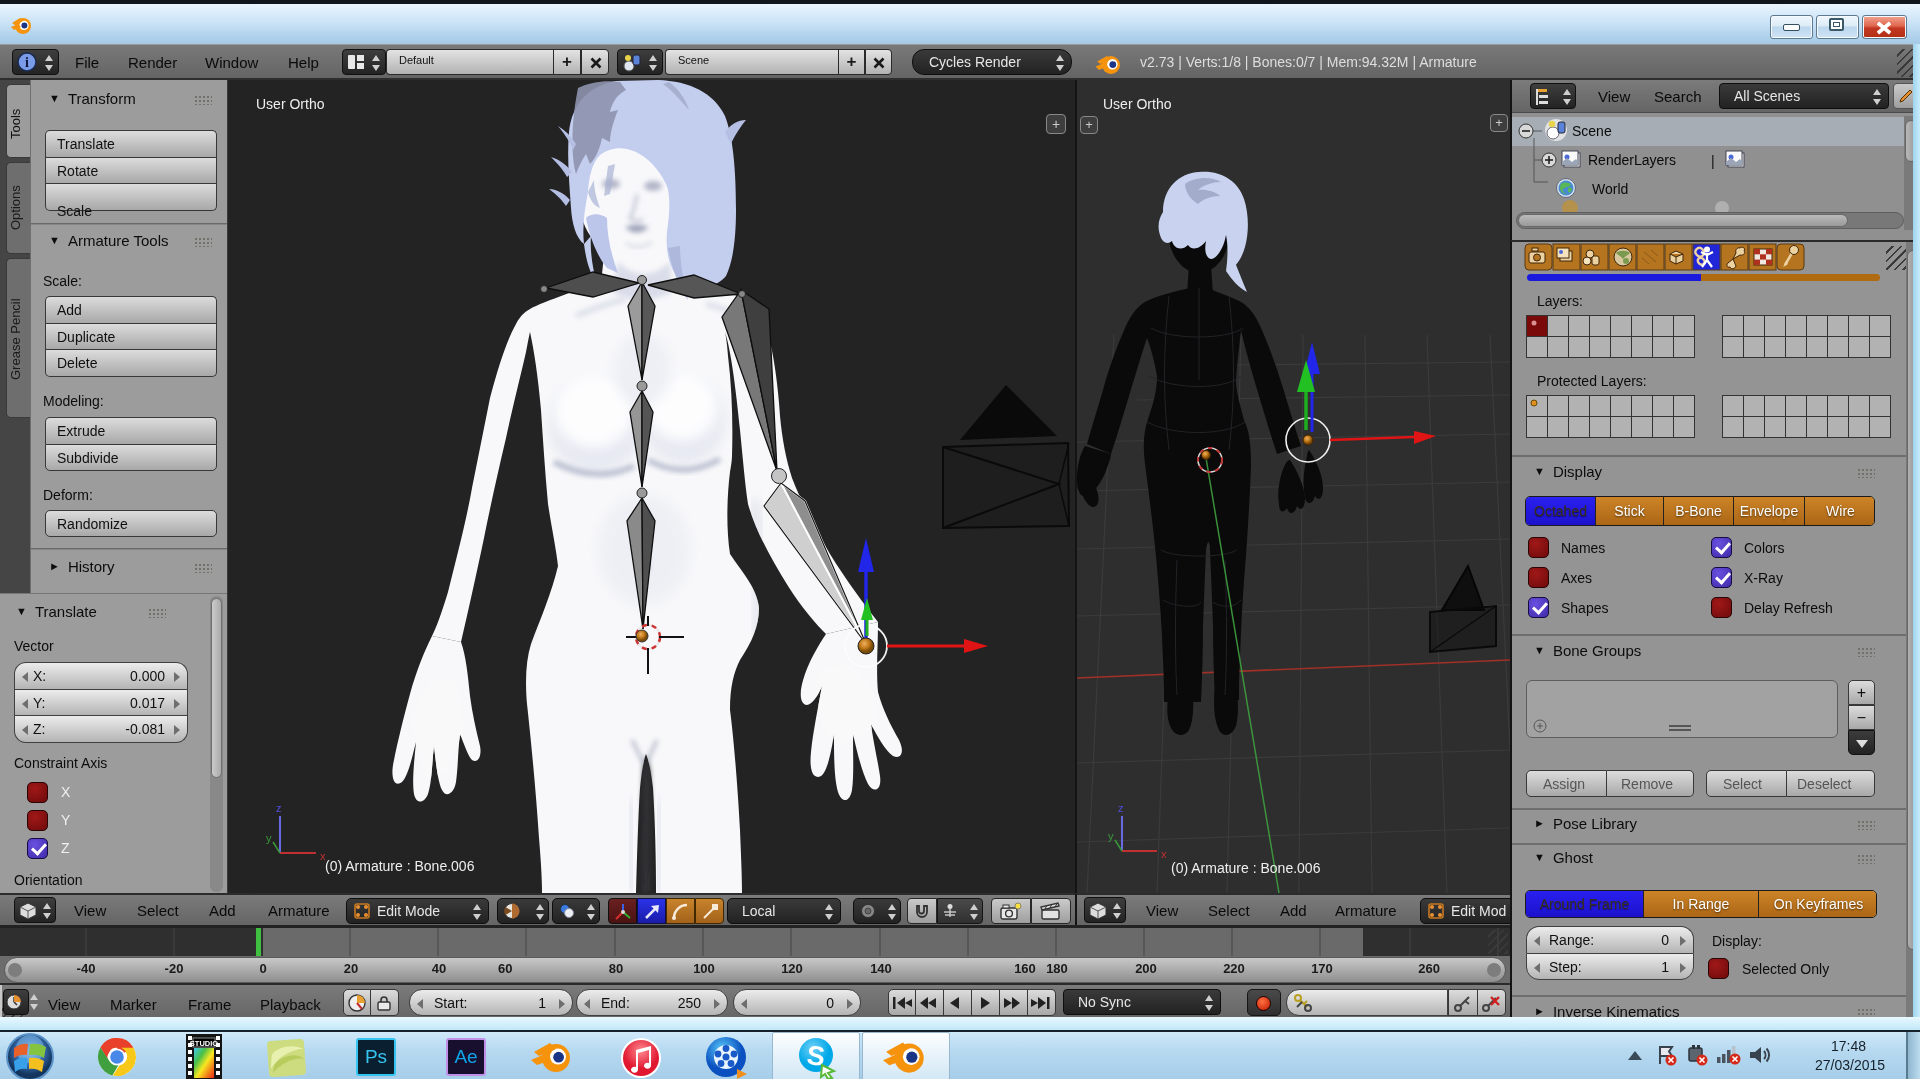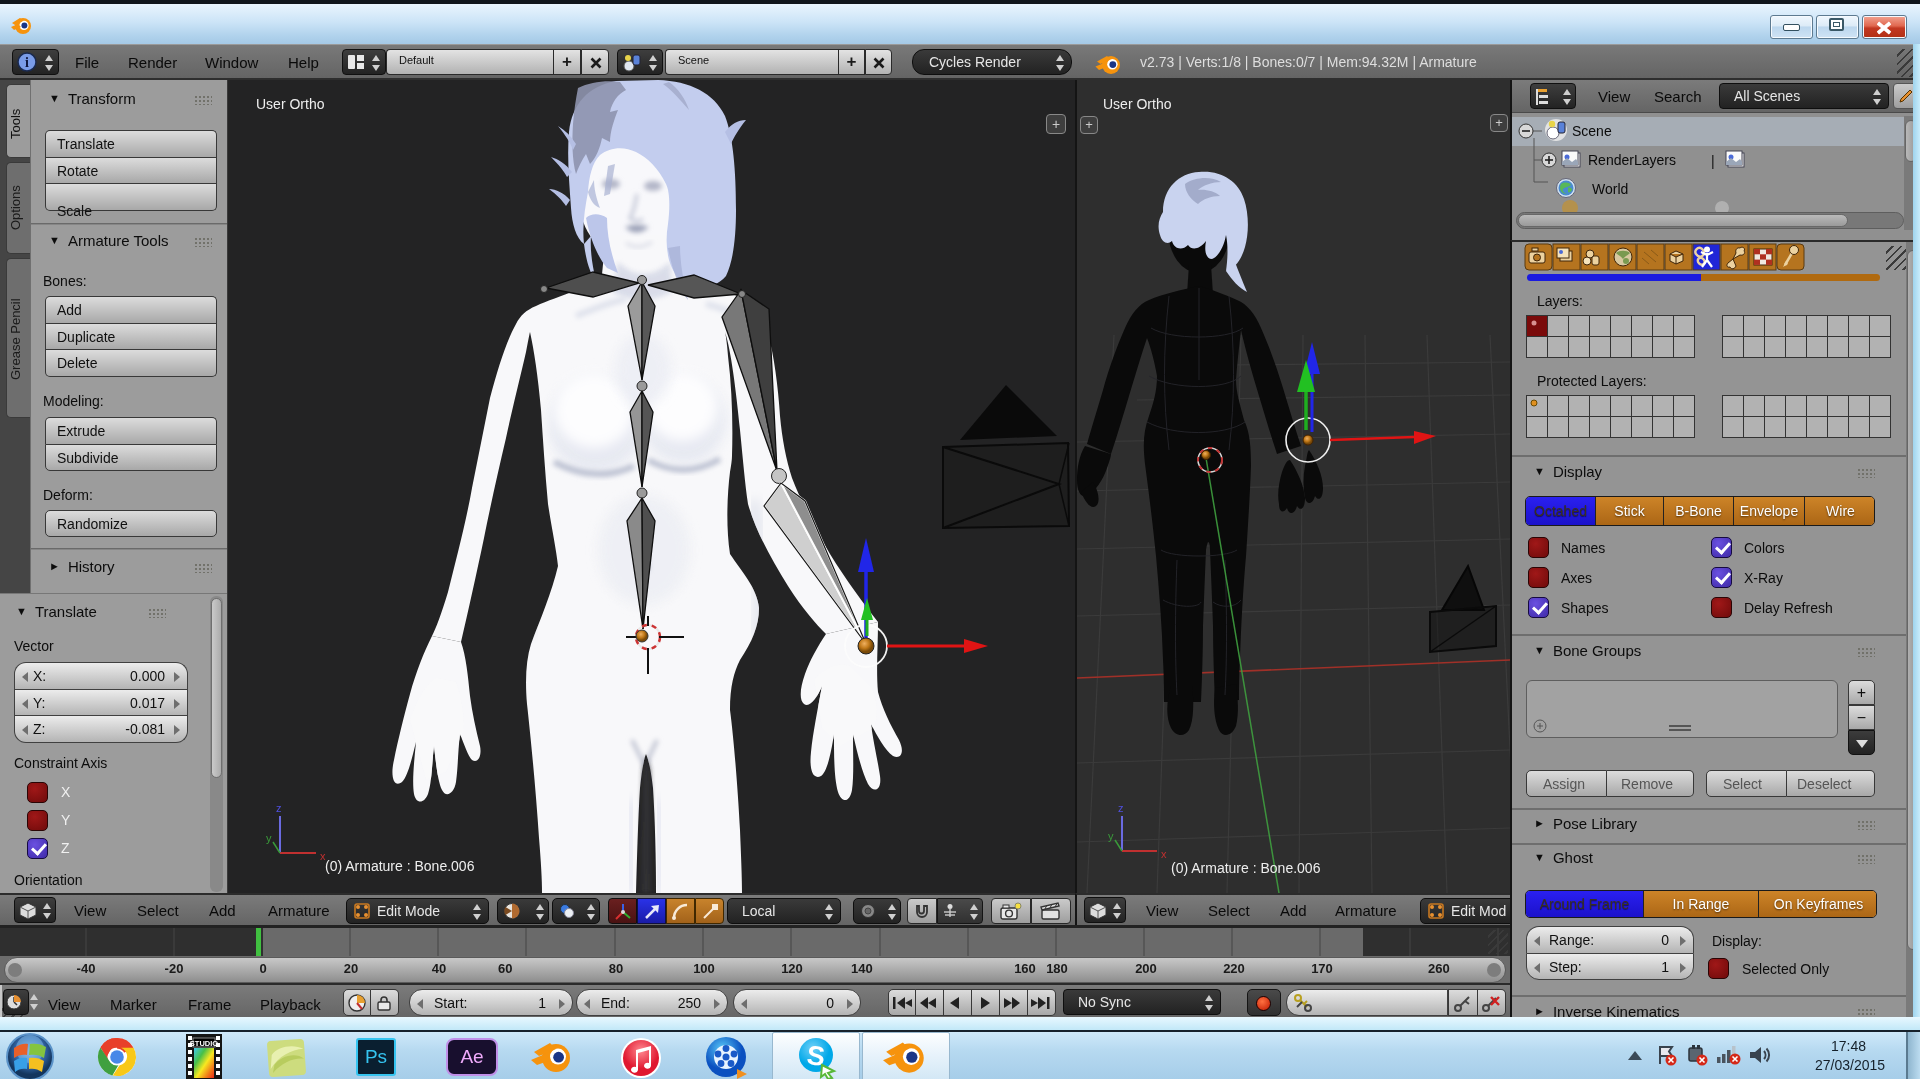--- a/index.html
+++ b/index.html
@@ -133,21 +133,21 @@
         </div>
   <div class="abs bbtn" style="left:14px;top:77px;width:172px;height:27px">
           <span style="position:absolute;left:11px;top:5px">Rotate</span>
         </div>
   <div class="abs bbtn" style="left:14px;top:104px;width:172px;height:27px;border-radius:0 0 5px 5px;border-top:none">
           <span style="position:absolute;left:11px;top:19px">Scale</span>
         </div>
   <div class="abs" style="left:0;top:143px;width:197px;height:2px;background:#868686;border-top:1px solid #6a6a6a"></div>
   <div class="abs phdr" style="left:18px;top:152px">Armature Tools</div>
   <div class="abs pdots" style="left:163px;top:157px"></div>
-  <div class="abs" style="left:12px;top:193px;font-size:14px;color:#0c0c0c">Bones:</div>
+  <div class="abs" style="left:12px;top:193px;font-size:14px;color:#0c0c0c">Scale:</div>
   <div class="abs bbtn" style="left:14px;top:216px;width:172px;height:27px;border-radius:5px 5px 0 0;border-bottom:none">
           <span style="position:absolute;left:11px;top:5px">Add</span>
         </div>
   <div class="abs bbtn" style="left:14px;top:243px;width:172px;height:27px">
           <span style="position:absolute;left:11px;top:5px">Duplicate</span>
         </div>
   <div class="abs bbtn" style="left:14px;top:270px;width:172px;height:27px;border-radius:0 0 5px 5px;border-top:none">
           <span style="position:absolute;left:11px;top:5px">Delete</span>
         </div>
   <div class="abs" style="left:12px;top:313px;font-size:14px;color:#0c0c0c">Modeling:</div>
@@ -894,27 +894,27 @@
  <div class="abs" style="top:33px;left:0;width:1510px;height:20px;font-size:13px;font-weight:bold;color:#1a1a1a">
         <span style="position:absolute;left:56px;top:0;width:60px;text-align:center">-40</span>
         <span style="position:absolute;left:144px;top:0;width:60px;text-align:center">-20</span>
         <span style="position:absolute;left:233px;top:0;width:60px;text-align:center">0</span>
         <span style="position:absolute;left:321px;top:0;width:60px;text-align:center">20</span>
         <span style="position:absolute;left:409px;top:0;width:60px;text-align:center">40</span>
         <span style="position:absolute;left:498px;top:0;width:60px;">60</span>
         <span style="position:absolute;left:586px;top:0;width:60px;text-align:center">80</span>
         <span style="position:absolute;left:674px;top:0;width:60px;text-align:center">100</span>
         <span style="position:absolute;left:762px;top:0;width:60px;text-align:center">120</span>
-        <span style="position:absolute;left:851px;top:0;width:60px;text-align:left">140</span>
+        <span style="position:absolute;left:851px;top:0;width:60px;text-align:center">140</span>
         <span style="position:absolute;left:995px;top:0;width:60px;text-align:center">160</span>
         <span style="position:absolute;left:1027px;top:0;width:60px;text-align:center">180</span>
         <span style="position:absolute;left:1116px;top:0;width:60px;text-align:center">200</span>
         <span style="position:absolute;left:1204px;top:0;width:60px;text-align:center">220</span>
         <span style="position:absolute;left:1292px;top:0;width:60px;text-align:center">170</span>
-        <span style="position:absolute;left:1428px;top:0;width:60px;text-align:left">260</span>
+        <span style="position:absolute;left:1380px;top:0;width:60px;text-align:right">260</span>
       </div>
  <div class="abs" style="left:0;top:55px;width:1510px;height:37px;background:linear-gradient(#7b7b7b,#646464);border-top:2px solid #2a2a2a">
   <div class="abs hatch" style="left:0px;top:20px;width:24px;height:15px"></div>
         <div class="abs" style="left:0;top:0;width:2px;height:37px;background:#c8c8c8"></div>
         <div class="abs iconbox" style="left:3px;top:4px;width:26px;height:26px">
     <svg width="16" height="16" style="position:absolute;left:2px;top:4px">
             <circle cx="8" cy="8" r="7" fill="#ddd" stroke="#333"></circle>
             <path d="M8 8 L8 3 M8 8 L11 11" stroke="#333" stroke-width="1.5"></path>
             <path d="M8 1 A7 7 0 0 1 15 8 L8 8 Z" fill="#e89030"></path>
           </svg>
@@ -1076,21 +1076,21 @@
         </defs>
   <rect x="11" y="4" width="22" height="9" fill="#000" stroke="#888"></rect>
   <text x="22" y="11.5" text-anchor="middle" font-size="7.5" fill="#fff" font-family="Liberation Sans" font-weight="bold">STUDIO</text>
  </svg>
  <svg width="42" height="40" style="position:absolute;left:266px;top:6px" viewBox="0 0 42 40">
   <rect x="2" y="2" width="37" height="36" rx="4" fill="#cddc7e" transform="rotate(-4 20 20)"></rect>
   <path d="M4 30 C12 18 26 12 38 12 C28 6 12 8 6 16 Z" fill="#e8f0b0" transform="rotate(-4 20 20)"></path>
   <path d="M6 34 C16 24 28 20 38 22 C30 14 14 18 8 26 Z" fill="#b8cc5e" transform="rotate(-4 20 20)"></path>
  </svg>
  <div class="abs" style="left:356px;top:6px;width:40px;height:38px;background:#0a1f30;border:2px solid #35c4f0;border-radius:3px;color:#35c4f0;font-size:19px;text-align:center;line-height:34px">Ps</div>
- <div class="abs" style="left:446px;top:6px;width:52px;height:38px;background:#180f2e;border:2px solid #c08fe8;border-radius:8px;color:#f0abfc;font-size:19px;text-align:center;line-height:34px">Ae</div>
+ <div class="abs" style="left:446px;top:6px;width:40px;height:38px;background:#180f2e;border:2px solid #c08fe8;border-radius:3px;color:#0ea5e9;font-size:19px;text-align:center;line-height:34px">Ae</div>
  <svg width="46" height="42" style="position:absolute;left:530px;top:4px" viewBox="0 0 46 42">
   <circle cx="26" cy="22" r="14" fill="#f6930d"></circle>
         <circle cx="28" cy="20.6" r="8" fill="#fff"></circle>
         <circle cx="28.6" cy="21.2" r="5.4" fill="#1b3586"></circle>
   <path d="M4 16 L20 7 L26 13 L9 20 Z" fill="#f6930d"></path>
         <path d="M1 24 L15 18 L21 24 L7 29 Z" fill="#f6930d"></path>
  </svg>
  <svg width="42" height="42" style="position:absolute;left:620px;top:5px" viewBox="0 0 42 42">
   <circle cx="21" cy="21" r="20" fill="#fff"></circle>
         <circle cx="21" cy="21" r="18" fill="url(#itun)"></circle>

